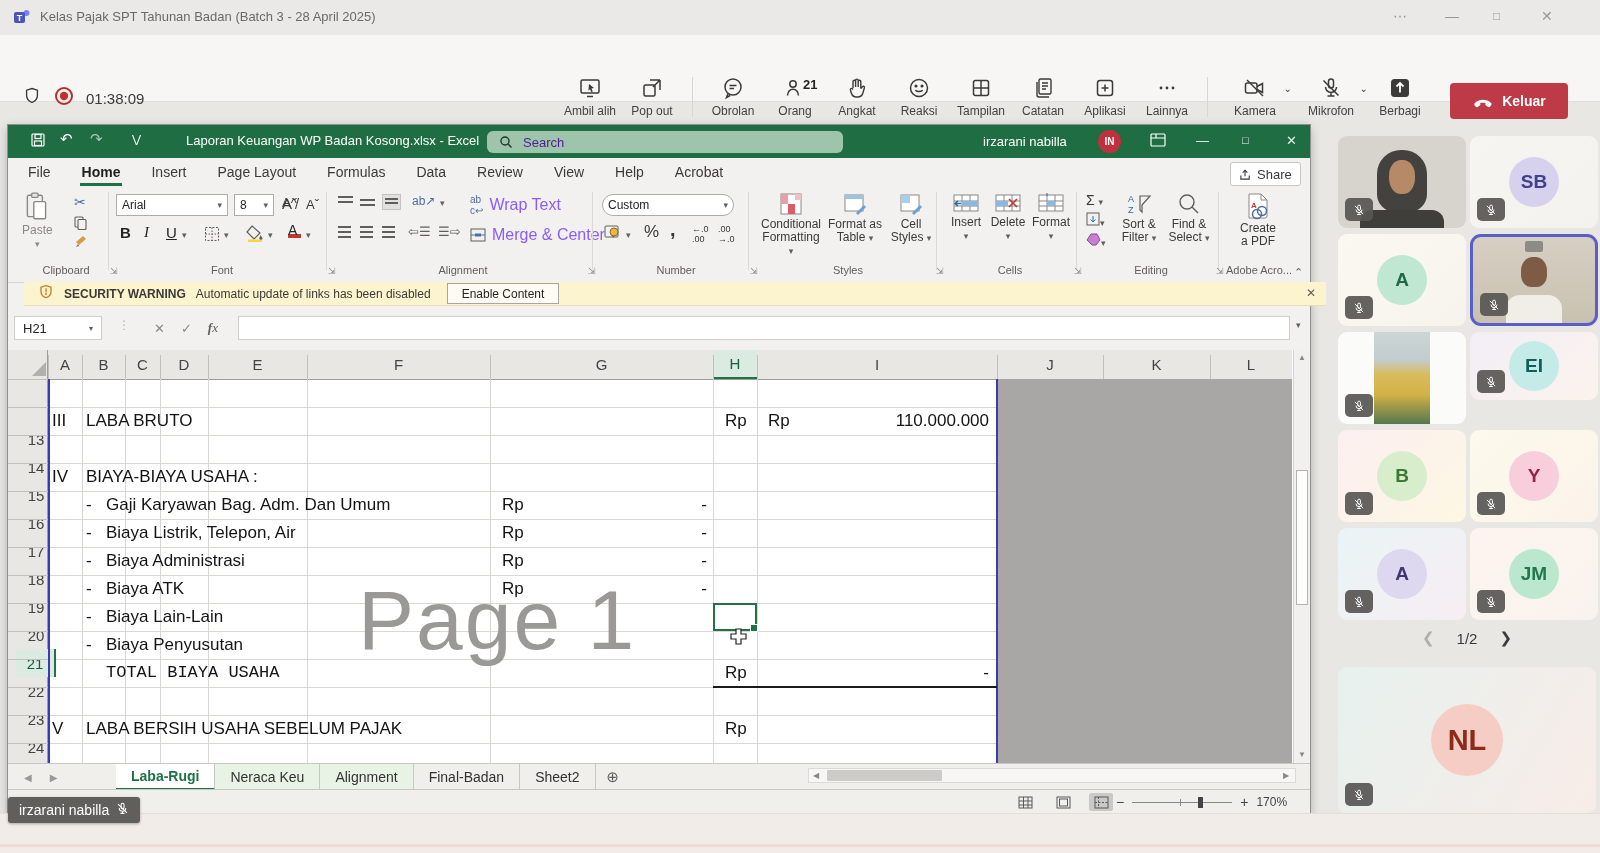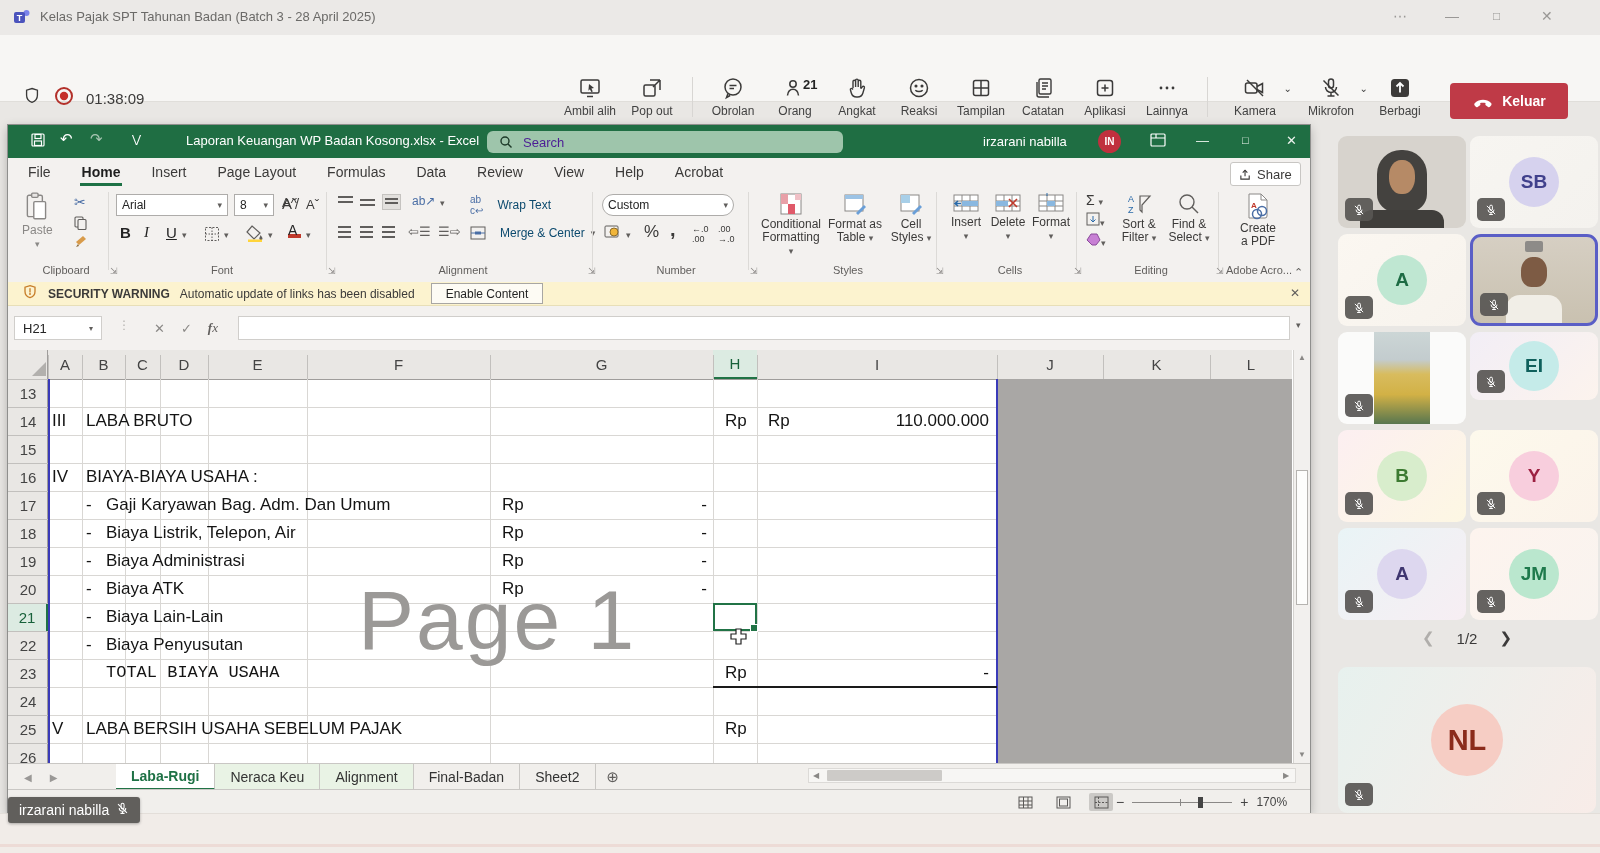--- a/index.html
+++ b/index.html
@@ -38,38 +38,38 @@
   .mtab.active::after{content:"";position:absolute;left:0;right:0;bottom:-2px;height:3px;background:#1e7145;}
   .sharebtn{left:1222px;top:37px;height:22px;padding:0 8px;border:1px solid #c8c6c3;background:#fff;border-radius:3px;display:flex;align-items:center;gap:5px;font-size:13px;color:#3b3a39;}
   .xl-ribbon{left:0;top:61px;width:1302px;height:96px;background:#f3f1ef;border-bottom:1px solid #d5d3d0;}
   .rsep{width:1px;background:#dcdad7;top:6px;height:78px;}
   .glabel{top:78px;font-size:11px;color:#605e5c;text-align:center;}
   .glaunch{top:80px;font-size:9px;color:#8a8886;}
   .rbox{border:1px solid #aeacaa;background:#fff;font-size:12px;color:#242424;display:flex;align-items:center;padding:0 5px;justify-content:space-between;box-sizing:border-box;}
   .rsm{font-size:13px;color:#3b3a39;}
   .chev2{font-size:9px;color:#605e5c;}
   .bars{width:15px;height:12px;}
-  .rlabel{font-size:12px;color:#0c4a6e;white-space:nowrap;margin-left:8px;}
+  .rlabel{font-size:16px;color:#8b5cf6;white-space:nowrap;}
   .rbig{display:flex;flex-direction:column;align-items:center;gap:2px;text-align:center;}
   .rbig .l2{font-size:12px;line-height:13px;color:#3b3a39;}
-  .xl-security{left:0;top:157px;width:1302px;height:24px;background:#fcf3cf;border-bottom:1px solid #e8dfb8;display:flex;align-items:center;gap:10px;padding-left:14px;box-sizing:border-box;}
+  .xl-security{left:16px;top:157px;width:1302px;height:24px;background:#fcf3cf;border-bottom:1px solid #e8dfb8;display:flex;align-items:center;gap:10px;padding-left:14px;box-sizing:border-box;}
   .sec-title{font-size:12px;font-weight:bold;color:#3b3a39;}
   .sec-msg{font-size:12px;color:#3b3a39;}
   .sec-btn{height:19px;padding:0 14px;background:#fdfbf4;border:1px solid #a8a6a3;font-size:12px;color:#242424;display:flex;align-items:center;margin-left:6px;}
   .xl-formula{left:0;top:181px;width:1302px;height:44px;background:#f3f1ef;border-bottom:1px solid #d5d3d0;}
   .namebox{left:6px;top:10px;width:88px;height:24px;background:#fff;border:1px solid #d0cecb;font-size:13px;color:#242424;display:flex;align-items:center;padding-left:8px;box-sizing:border-box;}
   .fx-ins{left:146px;top:10px;display:flex;gap:16px;align-items:center;height:24px;color:#8a8886;font-size:13px;}
   .f-input{left:230px;top:10px;width:1052px;height:24px;background:#fff;border:1px solid #d0cecb;box-sizing:border-box;}
   
   .xl-sheet{left:0;top:225px;width:1302px;height:413px;background:#fff;overflow:hidden;}
   .hdrrow{left:0;top:0;width:1284px;height:29px;background:#e9e7e4;border-bottom:1px solid #9f9d9b;}
   .gutter{left:0;top:0;width:40px;height:413px;background:#e9e7e4;border-right:1px solid #9f9d9b;box-sizing:border-box;}
   .colhdr{top:0;height:29px;display:flex;align-items:center;justify-content:center;font-size:15px;color:#444;}
   .colhdr.sel{background:#dcebe2;border-bottom:2px solid #217346;box-sizing:border-box;color:#17613a;}
-  .rowhdr{left:0;width:40px;height:28px;display:flex;align-items:center;justify-content:center;font-size:15px;color:#444;}
+  .rowhdr{left:8px;width:40px;height:28px;display:flex;align-items:center;justify-content:center;font-size:15px;color:#444;margin-top:46px;}
   .rowhdr.sel{background:#dcebe2;border-right:2px solid #217346;box-sizing:border-box;color:#17613a;}
   .gl{background:#d9d7d4;}
   .cell{height:28px;line-height:28px;font-size:17px;color:#141414;white-space:nowrap;}
   .cell.r{text-align:right;}
   .graypane{left:989px;top:29px;width:295px;height:384px;background:#a9a7a5;}
   .bluev{width:2px;background:#3a3ab8;top:29px;height:384px;}
   .watermark{left:350px;top:222px;font-size:84px;color:#9b9997;letter-spacing:2px;white-space:nowrap;}
   .selbox{left:705px;top:253px;width:44px;height:28px;border:2px solid #217346;box-sizing:border-box;background:rgba(255,255,255,.1);}
   .selbox i{position:absolute;right:-3px;bottom:-3px;width:6px;height:6px;background:#217346;border:1px solid #fff;}
   .sumline{left:705px;top:336px;width:284px;height:2px;background:#1a1a1a;}

